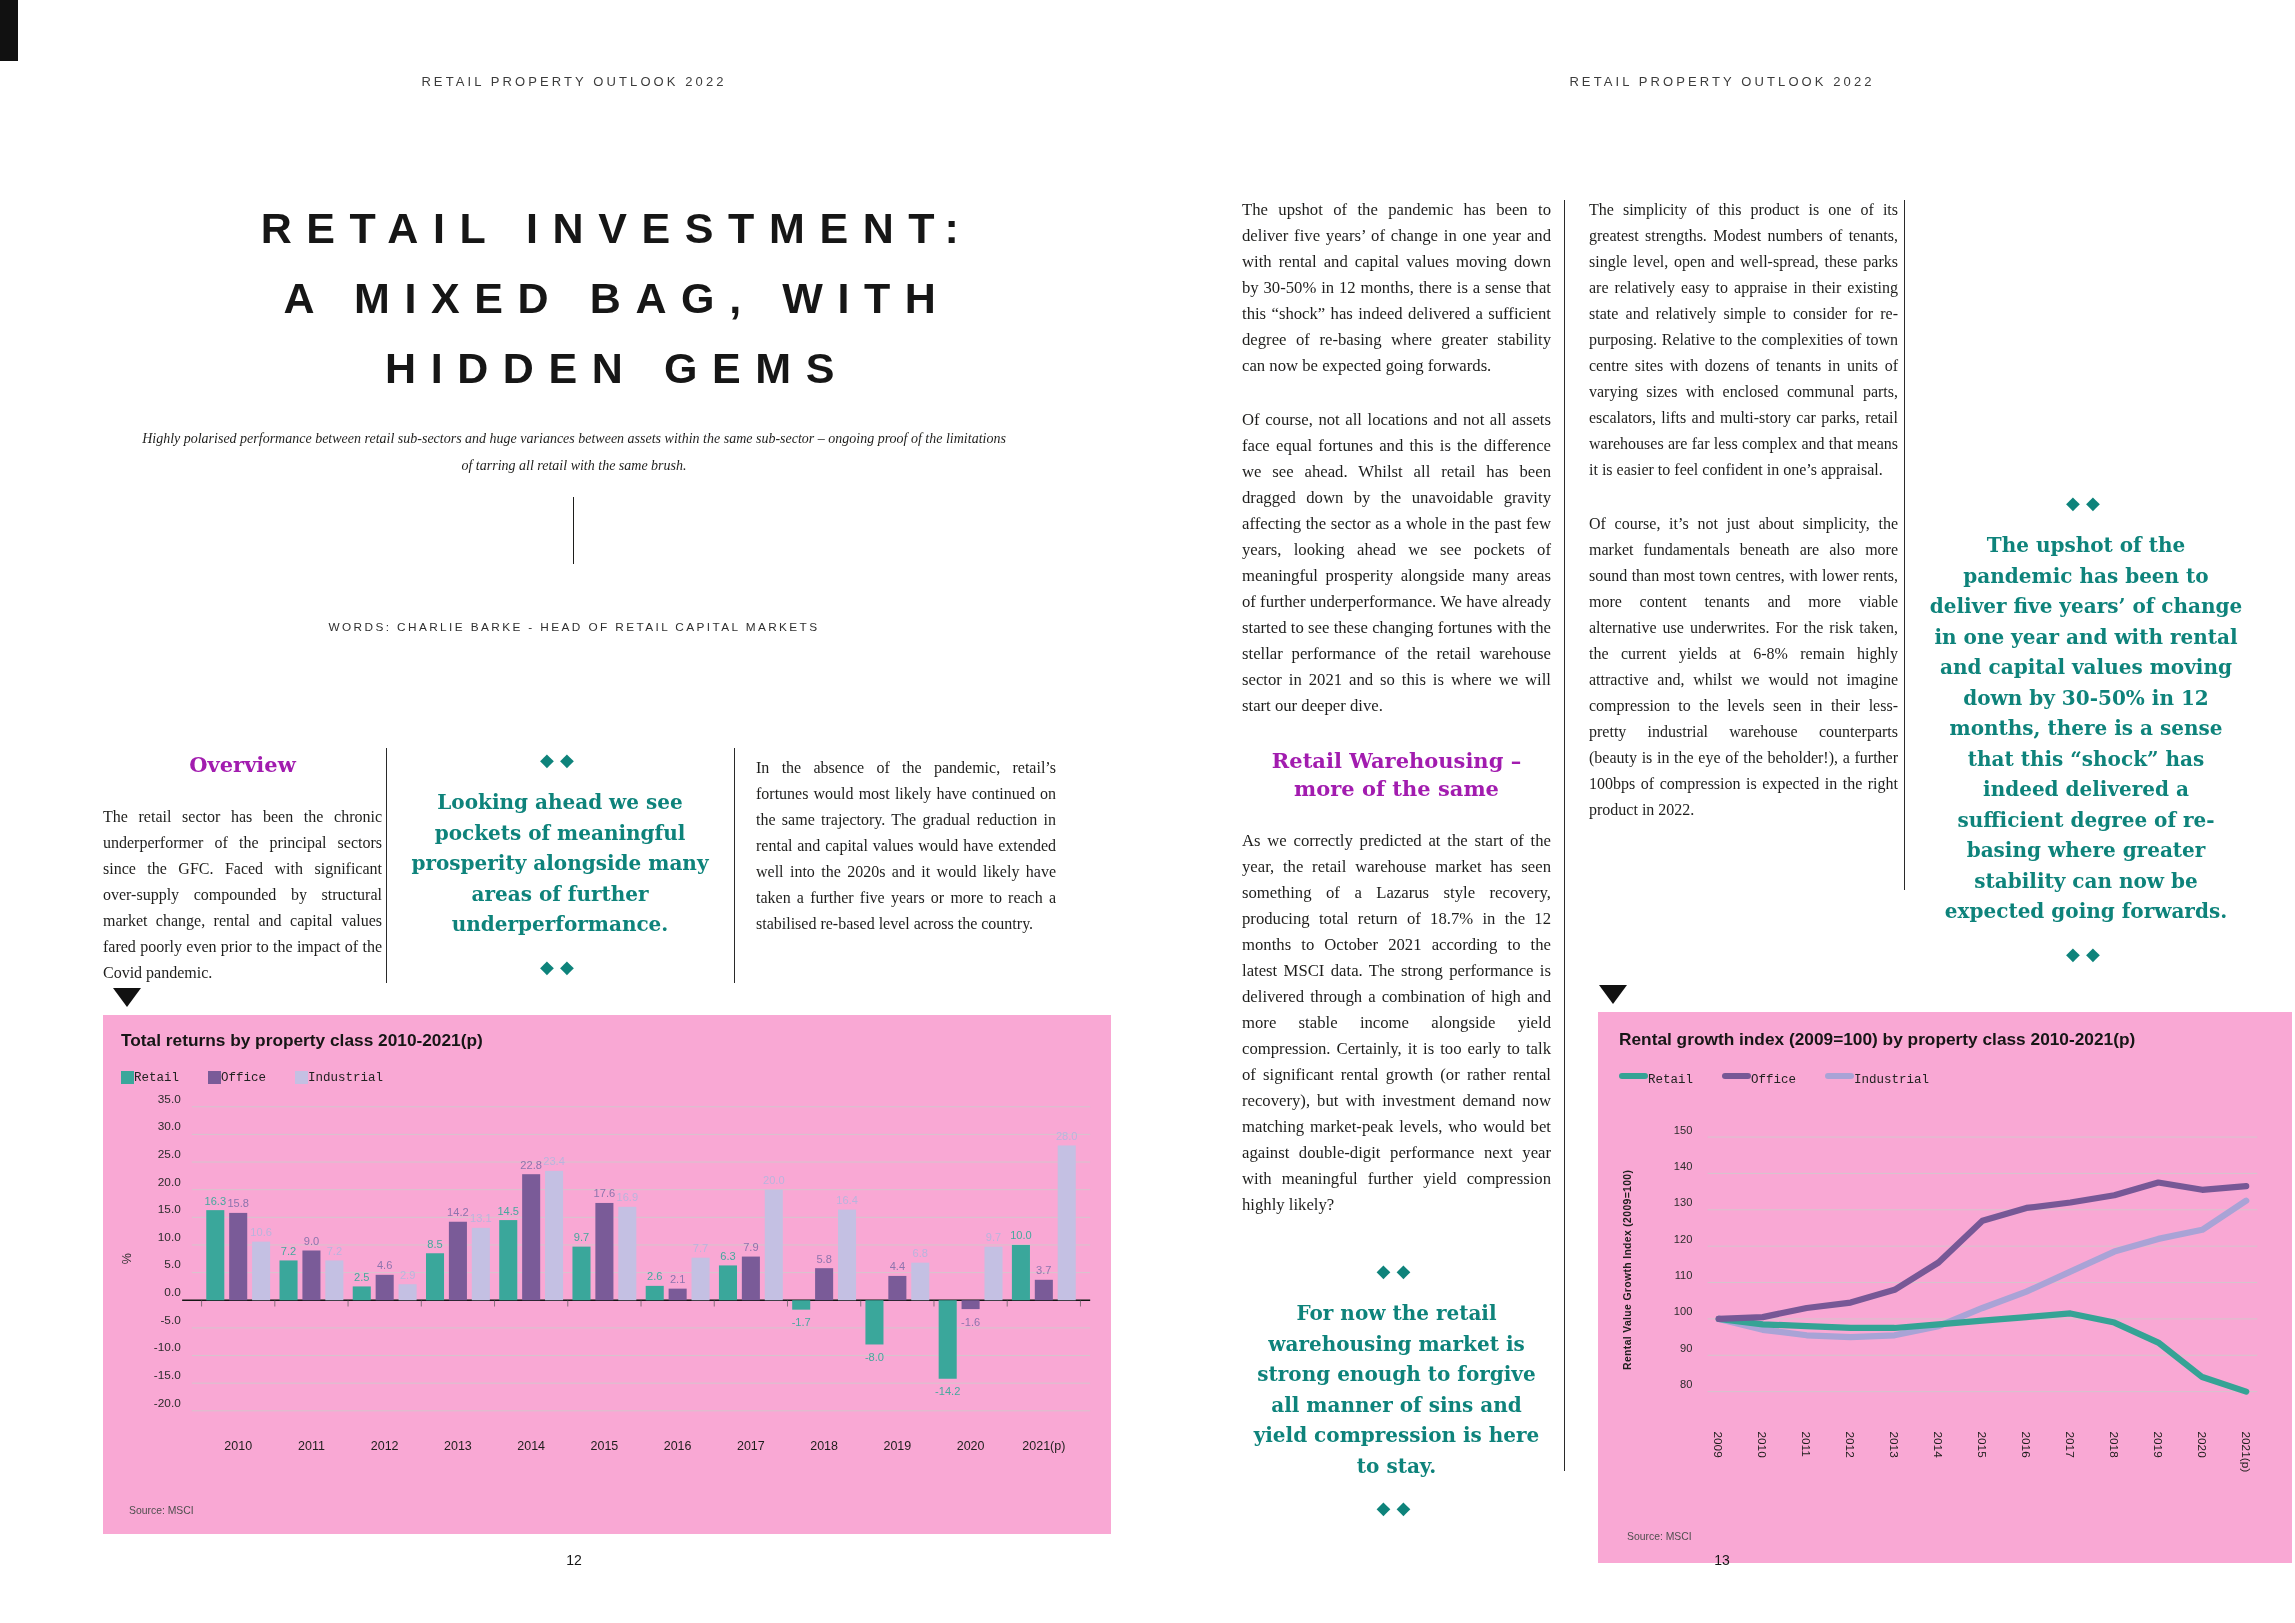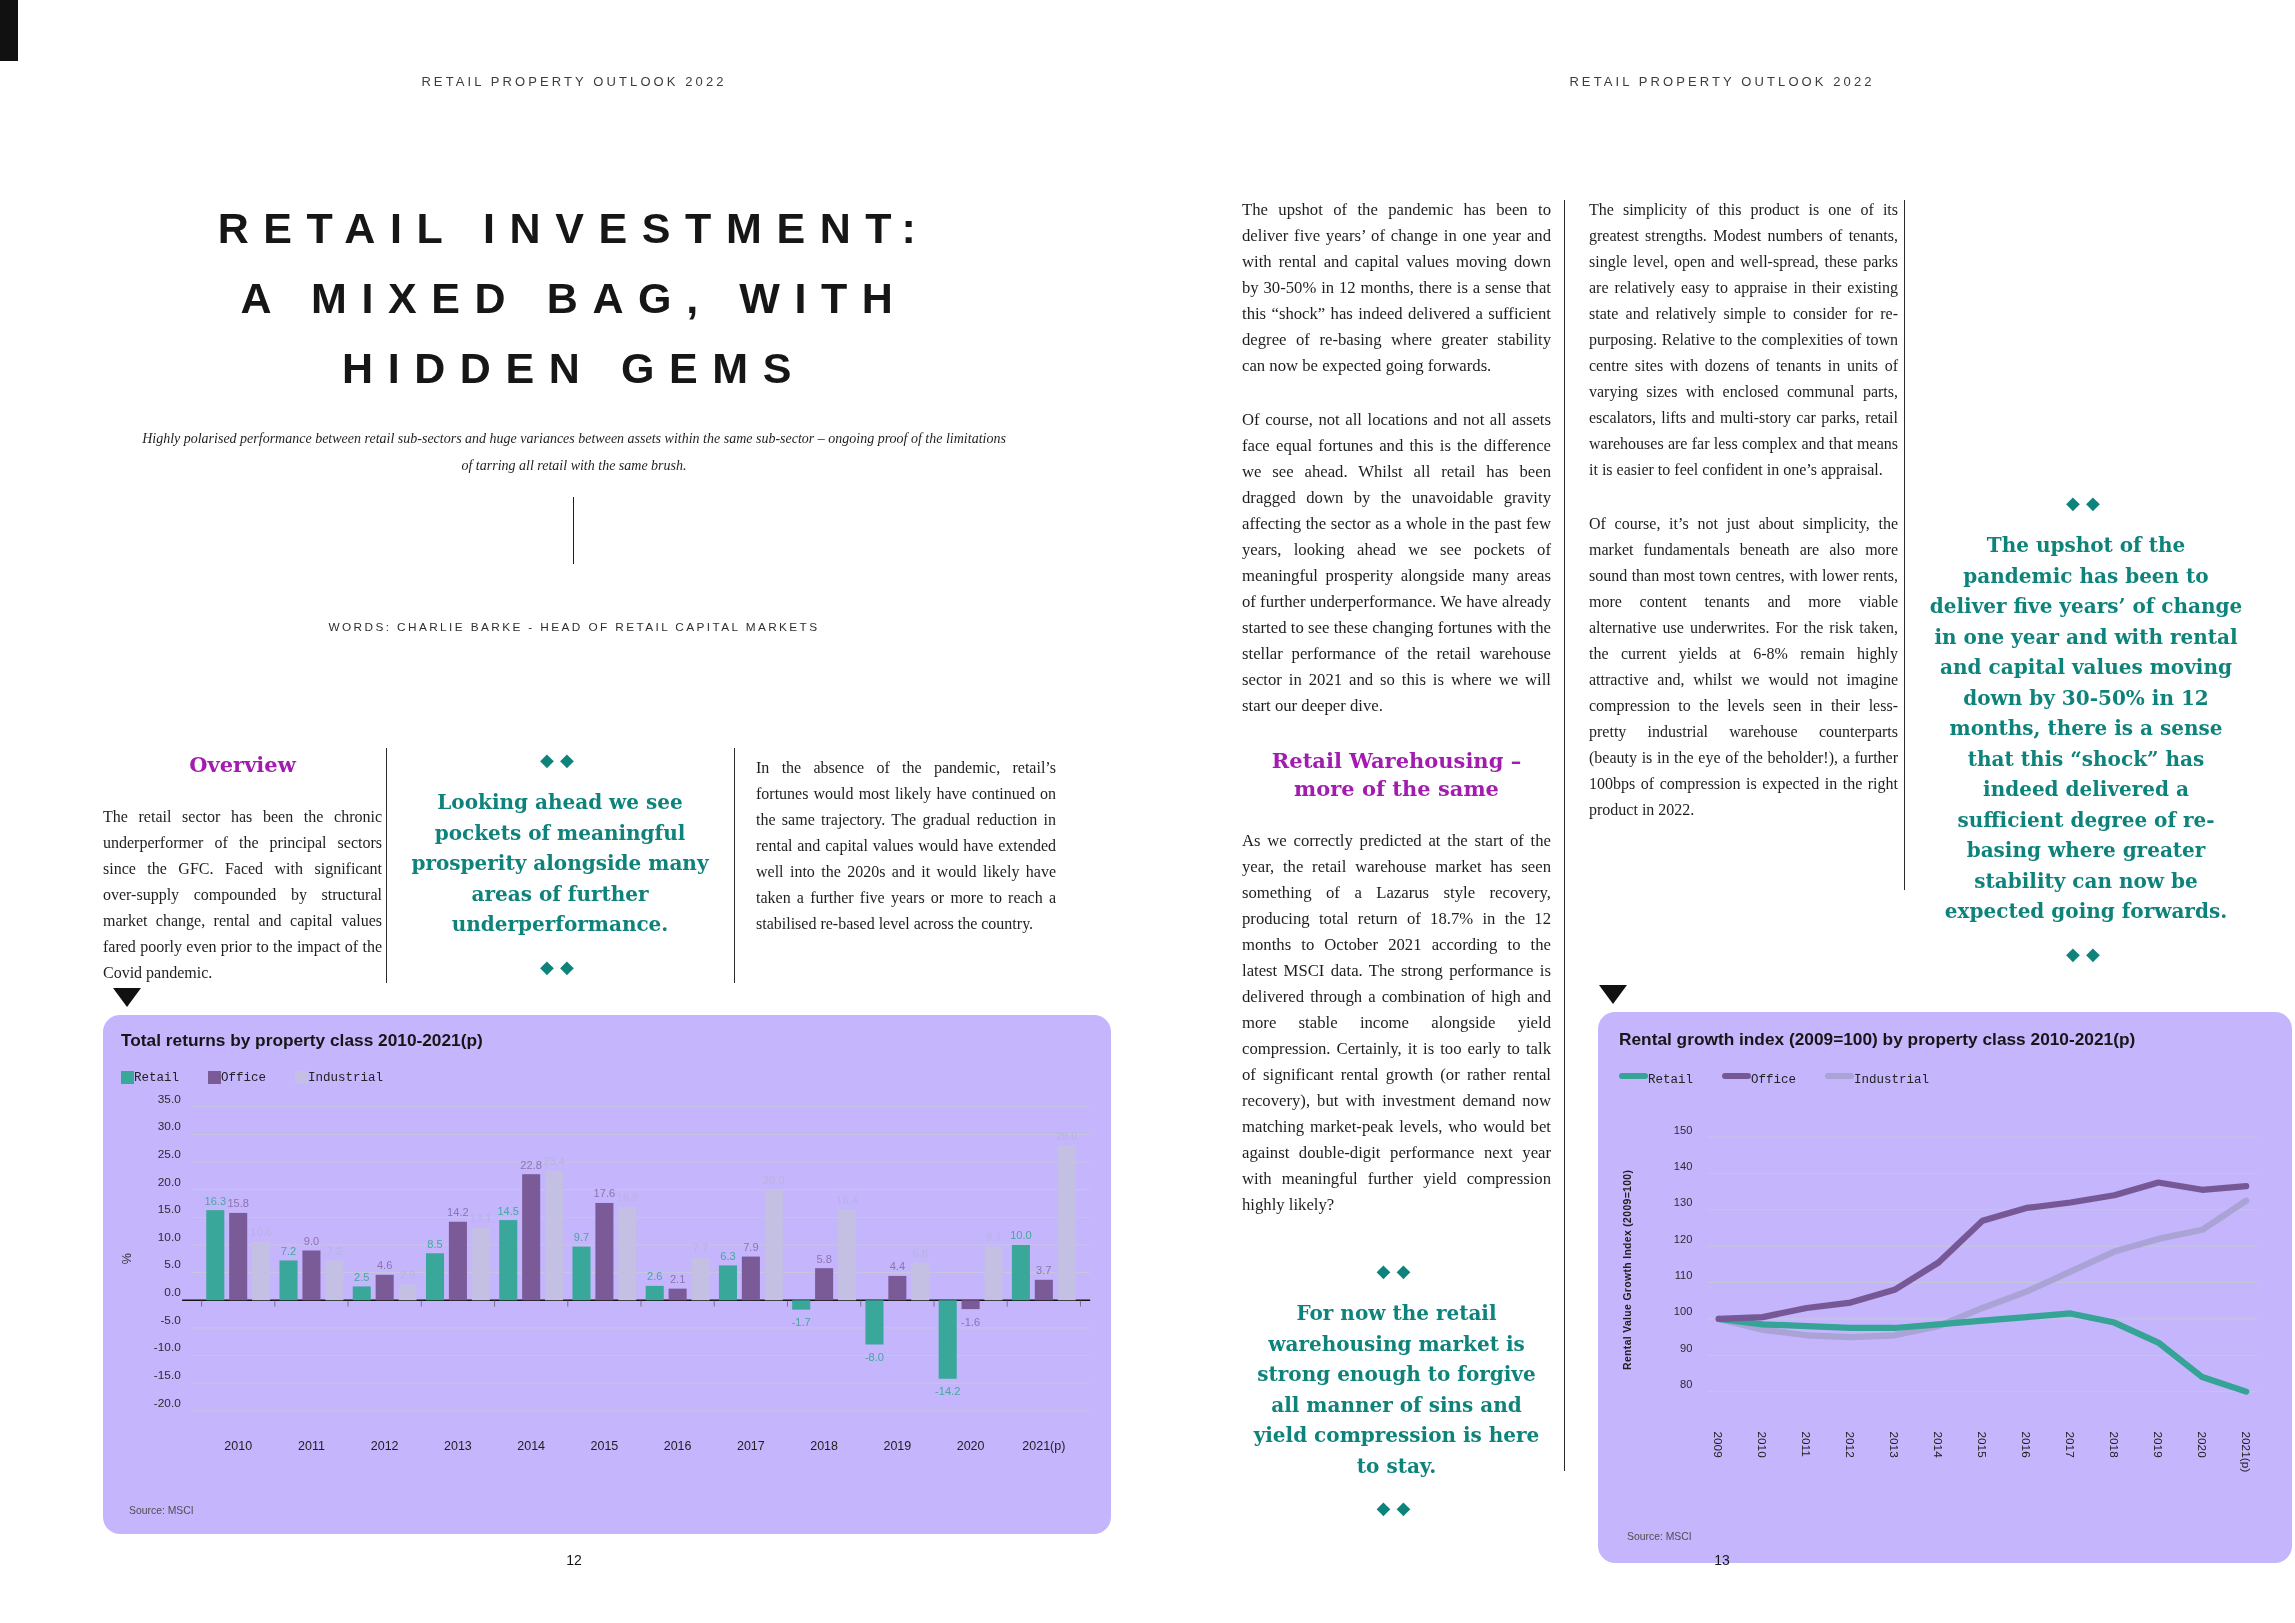--- a/index.html
+++ b/index.html
@@ -2,32 +2,32 @@
 <html style="font-size:11px"><head>
 <meta charset="utf-8">
 <style>
   html,body{margin:0;padding:0;background:#ffffff;}
   body{width:2295px;height:1623px;position:relative;font-family:"Liberation Sans",sans-serif;color:#1e1e1c;}
   .page{position:absolute;top:0;width:1148px;height:1623px;}
   #page-left{left:0;}
   #page-right{left:1148px;}
   .corner-mark{position:absolute;left:0;top:0;width:18px;height:61px;background:#111;}
   .running-header{position:absolute;top:74px;left:0;width:100%;text-align:center;font-size:13px;letter-spacing:3.1px;font-weight:500;color:#3c3c3c;}
-  .main-title{position:absolute;top:193px;left:0;width:100%;text-align:center;font-weight:700;font-size:43px;letter-spacing:14.6px;line-height:70px;color:#161616;}
+  .main-title{position:absolute;top:193px;left:0;width:100%;text-align:center;font-weight:700;font-size:43px;letter-spacing:14.6px;line-height:70px;color:#161616;padding-left:43px;}
   .subtitle{position:absolute;top:425px;left:137px;width:874px;text-align:center;font-family:"Liberation Serif",serif;font-style:italic;font-size:14px;line-height:27px;color:#1e1e1c;}
   .subtitle-rule{position:absolute;left:573px;top:497px;width:0.7px;height:67px;background:#1e1e1c;}
   .byline{position:absolute;top:620px;left:0;width:100%;text-align:center;font-size:11.8px;letter-spacing:2.4px;color:#2e2e2e;}
   .col{position:absolute;font-family:"Liberation Serif",serif;font-size:16px;line-height:26px;text-align:justify;color:#1e1e1c;}
   .col p{margin:0 0 28px 0;}
   .serif-heading{font-family:"DejaVu Serif",serif;font-weight:700;color:#a21caf;font-size:21px;line-height:28px;margin:0 0 25px 0;text-align:center;}
   .vrule{position:absolute;width:0.7px;background:#2a2a2a;}
   .quote-block{text-align:center;}
   .diamonds{display:block;color:#0e837b;font-size:18px;letter-spacing:6.2px;line-height:18px;}
   .quote-text{display:block;font-family:"DejaVu Serif",serif;font-weight:700;color:#0e837b;font-size:20px;line-height:30.5px;margin:18px 0;text-align:center;}
-  .chart-panel{position:absolute;background:#c4b5fd;border-radius:17px;}
+  .chart-panel{position:absolute;background:#f9a8d4;}
   .chart-marker{position:absolute;width:0;height:0;border-left:14px solid transparent;border-right:14px solid transparent;border-top:19px solid #111;}
   .chart-title{position:absolute;font-weight:700;font-size:17.3px;color:#161616;}
   .chart-legend{position:absolute;display:flex;align-items:center;gap:29px;font-size:12.5px;color:#222;}
   .legend-item{display:flex;align-items:flex-start;gap:0;font-family:Liberation Mono, monospace;}
   .legend-swatch{width:13px;height:13px;display:inline-block;}
   .legend-pill{width:29px;height:6.2px;border-radius:3.5px;display:inline-block;}
   .chart-source{position:absolute;font-size:10.4px;color:#4f4f4f;margin-left:8px;}
   .page-number{position:absolute;top:1552px;left:0;width:100%;text-align:center;font-weight:400;font-size:14px;color:#161616;}
   svg{position:absolute;overflow:visible;}
   svg text{font-family:"Liberation Sans",sans-serif;}

